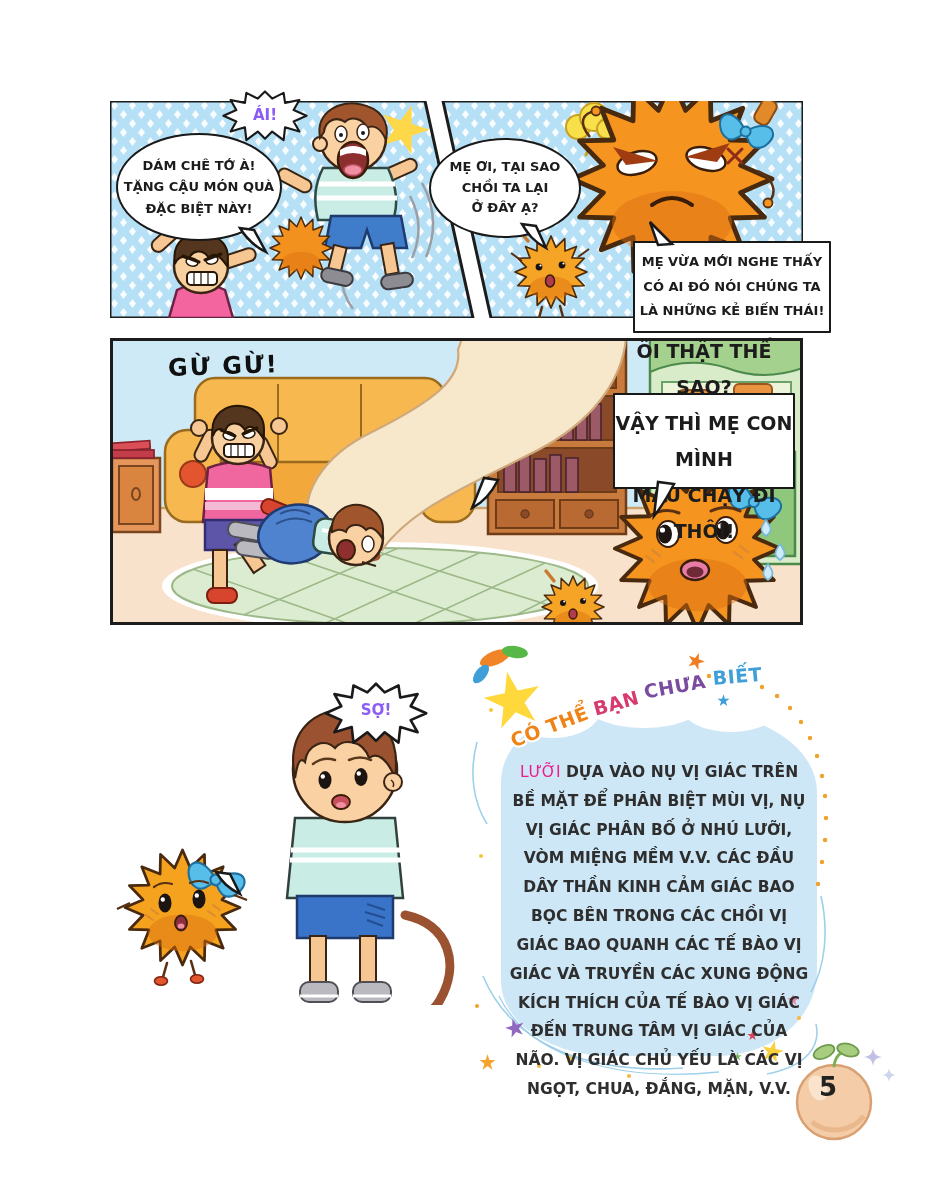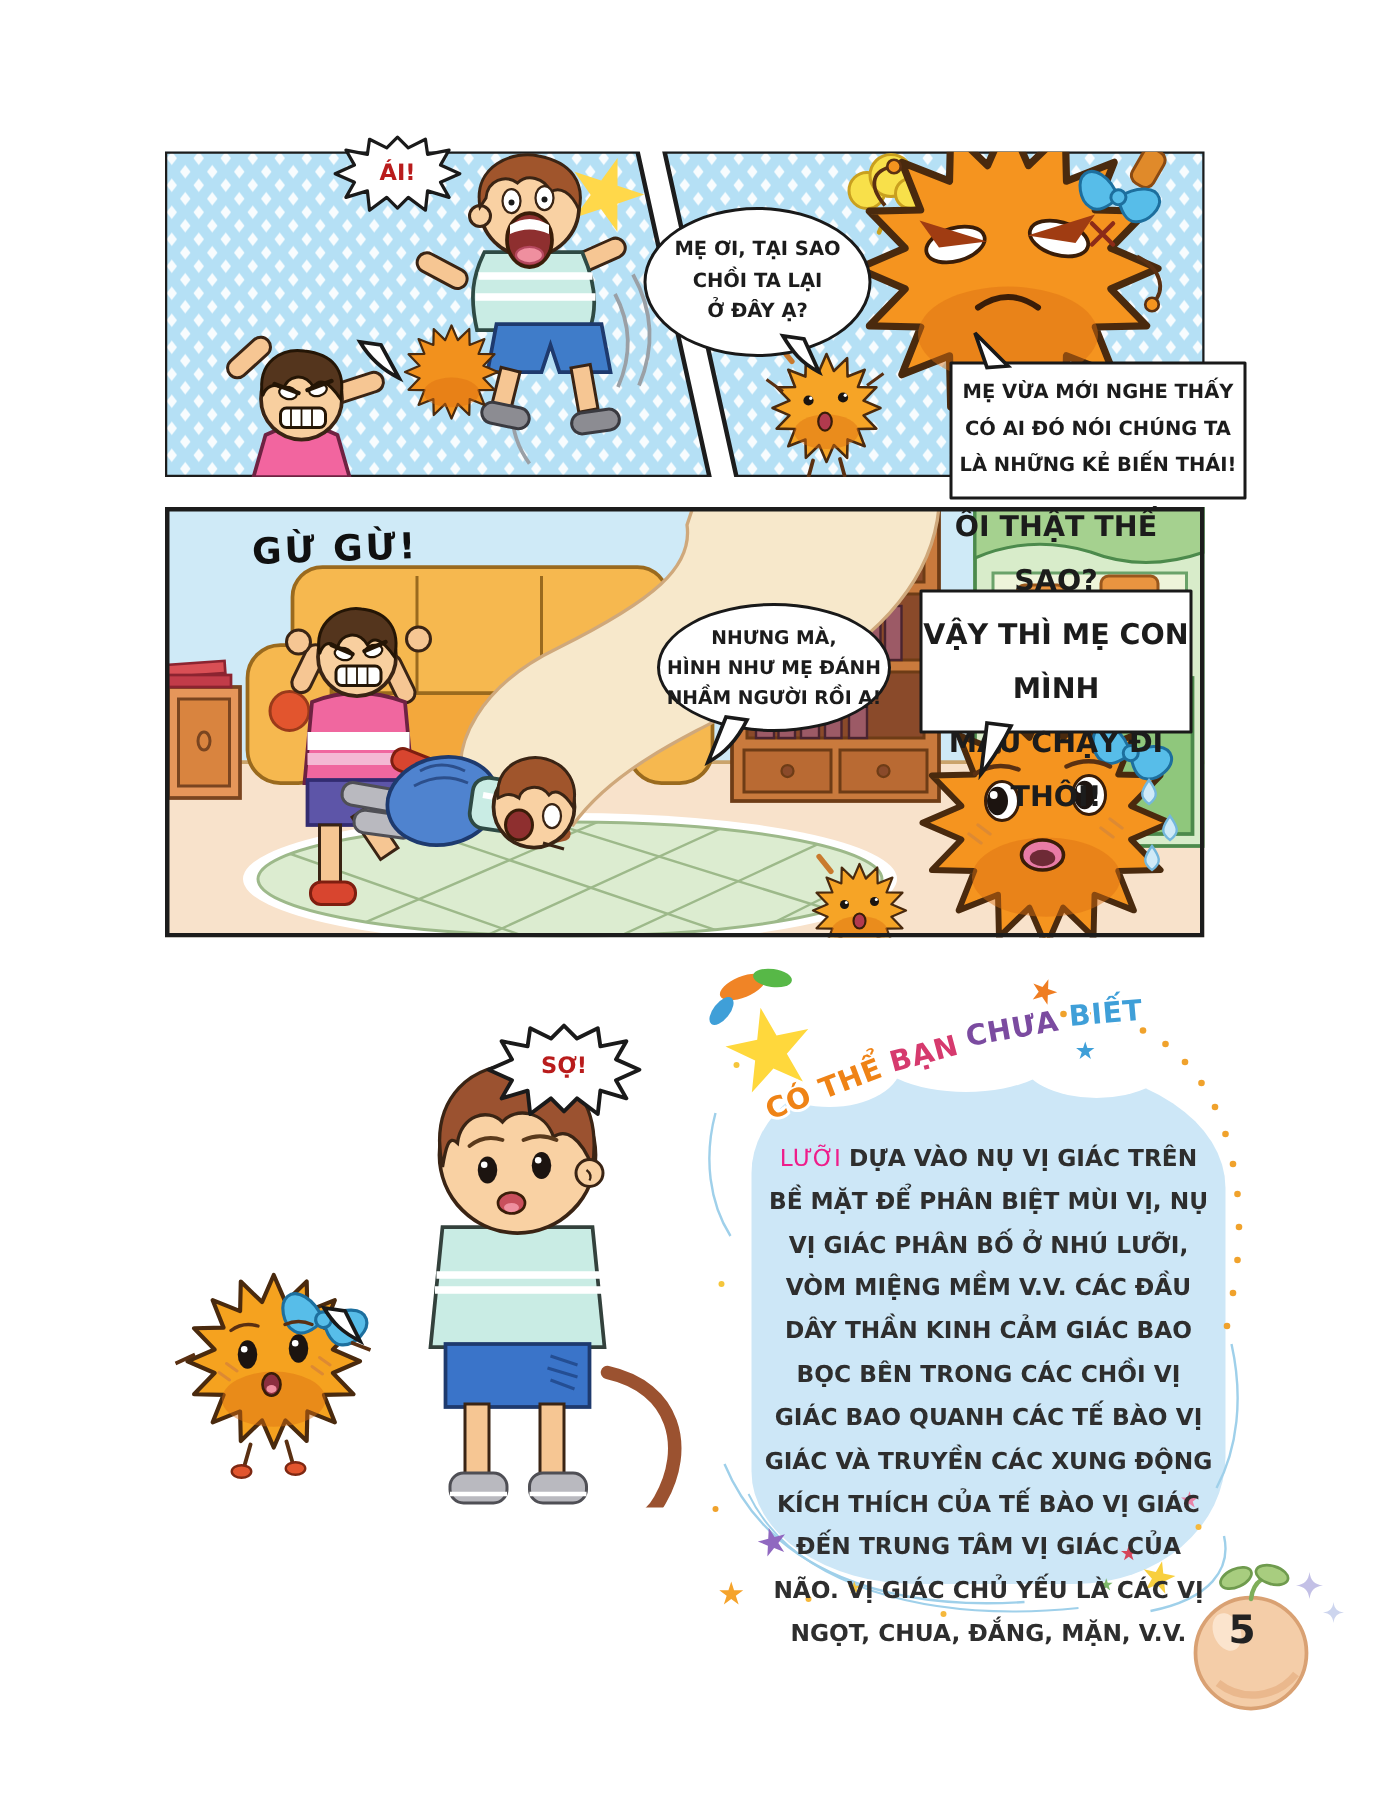--- a/index.html
+++ b/index.html
@@ -9,21 +9,21 @@
   svg{display:block;}
   .speech{position:absolute;display:flex;align-items:center;justify-content:center;
      text-align:center;background:#fff;border:2.6px solid #191919;white-space:pre-line;
      font-weight:700;color:#1c1c1c;z-index:6;}
   .ellipse{border-radius:50%;}
   .round{border-radius:1px;}
   .tail{position:absolute;overflow:visible;z-index:7;}
   .burst{position:absolute;z-index:6;}
   .burst svg{position:absolute;inset:0;overflow:visible;}
   .burst span{position:absolute;inset:0;display:flex;align-items:center;justify-content:center;
-     font-weight:700;color:#b91c1c;}
+     font-weight:700;color:#8b5cf6;}
   .sfx{position:absolute;font-weight:800;color:#101010;letter-spacing:2px;
      transform:rotate(-2deg);z-index:6;font-size:24px;}
   
   .infobox{position:absolute;left:469px;top:646px;width:372px;height:446px;z-index:4;}
   .blob{position:absolute;left:32px;top:66px;width:316px;height:344px;background:#cde7f7;
      border-radius:90px 120px 100px 110px / 70px 80px 85px 75px;}
   .cloud{position:absolute;background:#fff;border-radius:50%;}
   .title-arc{position:absolute;left:34px;top:40px;transform:rotate(-13deg);white-space:nowrap;z-index:5;}
   .title-arc span{display:inline-block;font-size:19px;font-weight:800;letter-spacing:.5px;
      margin-right:7px;
@@ -173,20 +173,23 @@
     </g>
   </g>
 </svg>
 
 <div class="burst" style="left:222px;top:90px;width:86px;height:50px">
   <svg viewBox="0 0 120 72">
         <use href="#sym-burst" width="120" height="72"></use>
       </svg>
   <span style="font-size:15px">ÁI!</span>
 </div>
+<div class="speech ellipse" style="left:116px;top:133px;width:162px;height:104px;font-size:13px;line-height:1.62">DÁM CHÊ TỚ À!
+TẶNG CẬU MÓN QUÀ
+ĐẶC BIỆT NÀY!</div>
 <svg class="tail" style="left:236px;top:228px" width="32" height="28">
   <path d="M4,0 C10,10 18,18 30,24 L18,2 Z" fill="#fff" stroke="#191919" stroke-width="2.5"></path>
 </svg>
 
 <div class="speech ellipse" style="left:429px;top:138px;width:148px;height:96px;font-size:13px;line-height:1.6">MẸ ƠI, TẠI SAO
 CHỒI TA LẠI
 Ở ĐÂY Ạ?</div>
 <svg class="tail" style="left:520px;top:224px" width="28" height="28">
   <path d="M2,0 C8,10 14,18 26,24 L16,2 Z" fill="#fff" stroke="#191919" stroke-width="2.5"></path>
 </svg>
@@ -351,23 +354,20 @@
           <circle cx="473" cy="263" r="3" fill="#1a1410"></circle>
       <circle cx="454.2" cy="263.6" r="1" fill="#fff"></circle>
           <circle cx="474.2" cy="261.6" r="1" fill="#fff"></circle>
       <ellipse cx="463" cy="276" rx="4" ry="5" fill="#b23a4e" stroke="#3a1d08" stroke-width="1.4"></ellipse>
     </g>
   </g>
   <rect x="1.5" y="1.5" width="690" height="284" fill="none" stroke="#1c1c1c" stroke-width="3"></rect>
 </svg>
 
 <div class="sfx" style="left:168px;top:352px">GỪ GỪ!</div>
-<div class="speech ellipse" style="left:438px;top:402px;width:152px;height:82px;font-size:12.5px;line-height:1.62">NHƯNG MÀ,
-HÌNH NHƯ MẸ ĐÁNH
-NHẦM NGƯỜI RỒI Ạ!</div>
 <svg class="tail" style="left:472px;top:478px" width="30" height="32">
   <path d="M26,2 C20,14 12,24 0,30 L12,0 Z" fill="#fff" stroke="#191919" stroke-width="2.5"></path>
 </svg>
 <div class="speech round" style="left:613px;top:393px;width:178px;height:92px;font-size:19px;line-height:1.9">ÔI THẬT THẾ SAO?
 VẬY THÌ MẸ CON MÌNH
 MAU CHẠY ĐI THÔI!</div>
 <svg class="tail" style="left:652px;top:482px" width="28" height="36">
   <path d="M22,2 C16,14 10,24 2,34 L6,0 Z" fill="#fff" stroke="#191919" stroke-width="2.5"></path>
 </svg>
 

